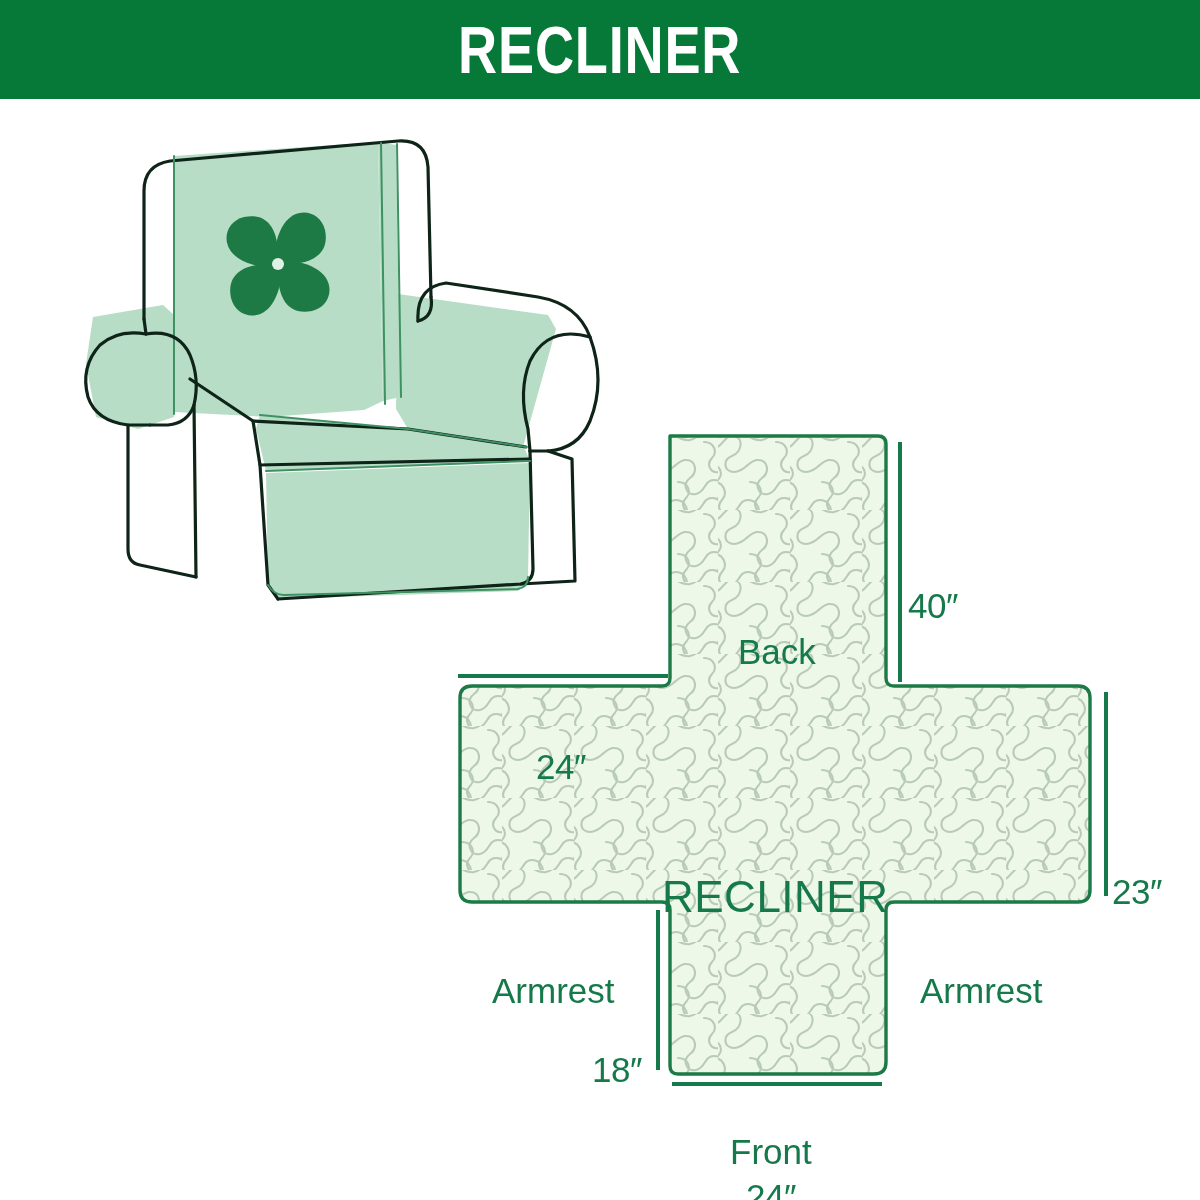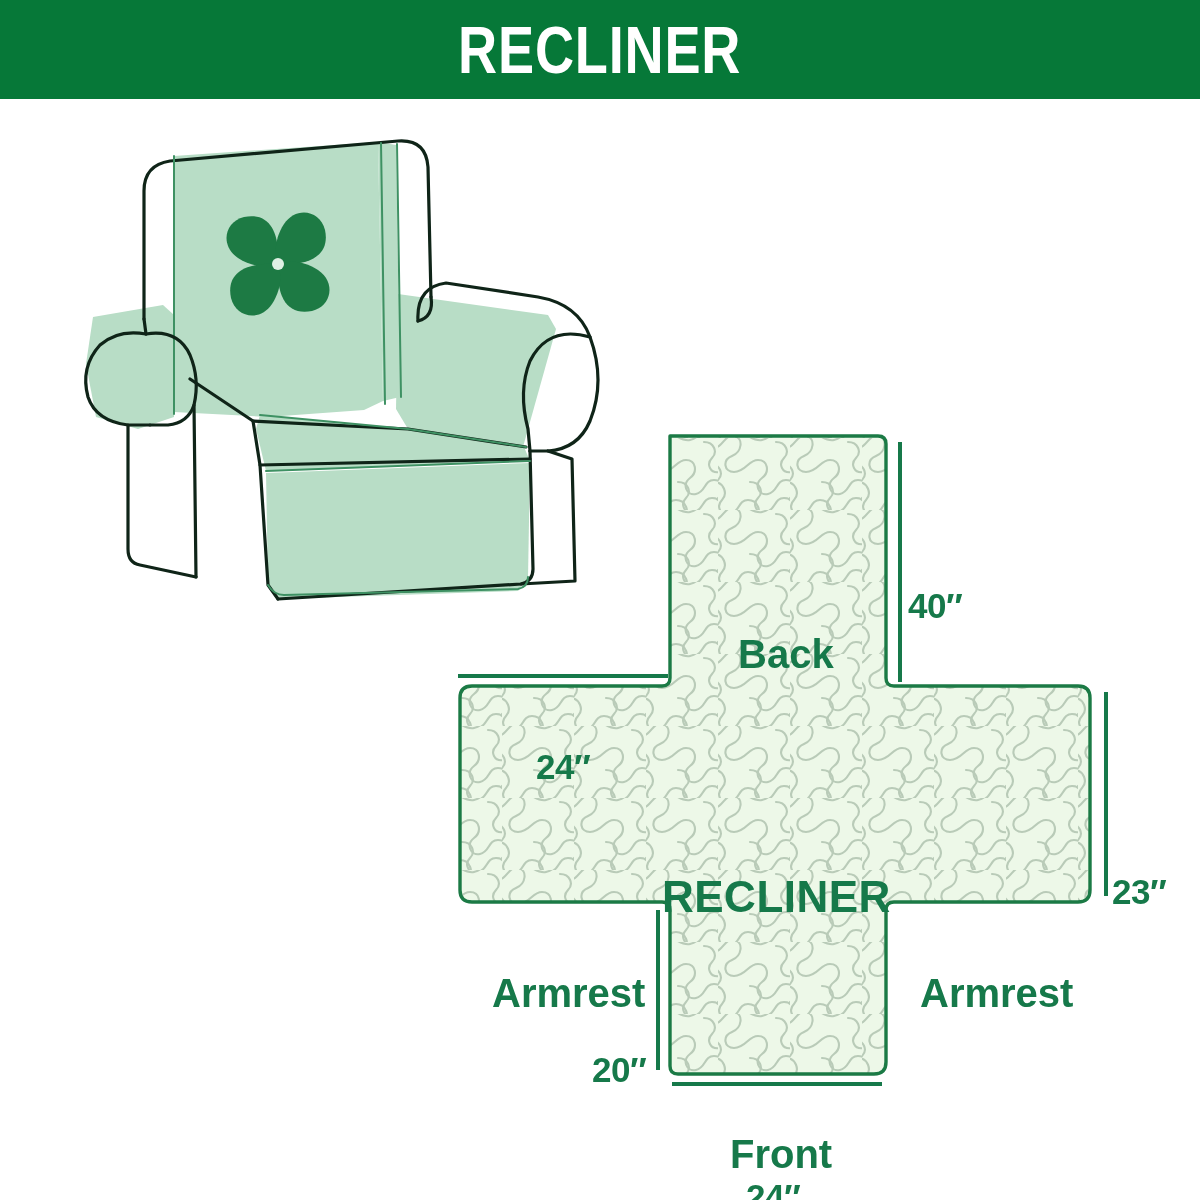--- a/index.html
+++ b/index.html
@@ -65,26 +65,26 @@
     width: 740px;
     height: 830px;
   }
 
   .dim-label,
   .panel-label,
   .center-label {
     position: absolute;
     color: #16794a;
     font-family: "Liberation Sans", sans-serif;
-    font-weight: 700;
+    font-weight: 400;
     white-space: nowrap;
     line-height: 1;
   }
   .dim-label { font-size: 35px; letter-spacing: -0.5px; }
-  .panel-label { font-size: 40px; }
+  .panel-label { font-size: 35px; }
   .center-label { font-size: 44px; letter-spacing: 0.5px; }
 
   
   #label-back      { left: 308px; top: 340px; }
   #label-front     { left: 300px; top: 840px; text-align: right; }
   #label-armrest-l { left: 62px;  top: 679px; }
   #label-armrest-r { left: 490px; top: 679px; }
   #label-recliner  { left: 232px; top: 581px; }
 
   #dim-40  { left: 478px; top: 294px; }
@@ -228,16 +228,16 @@
     <div class="panel-label" id="label-back">Back</div>
     <div class="panel-label" id="label-front">Front</div>
     <div class="panel-label" id="label-armrest-l">Armrest</div>
     <div class="panel-label" id="label-armrest-r">Armrest</div>
     <div class="center-label" id="label-recliner">RECLINER</div>
 
     <div class="dim-label" id="dim-40">40″</div>
     <div class="dim-label" id="dim-23">23″</div>
     <div class="dim-label" id="dim-24t">24″</div>
     <div class="dim-label" id="dim-24b">24″</div>
-    <div class="dim-label" id="dim-19">20″</div>
+    <div class="dim-label" id="dim-19">18″</div>
   </div>
 
 </div>
 
 </body></html>

